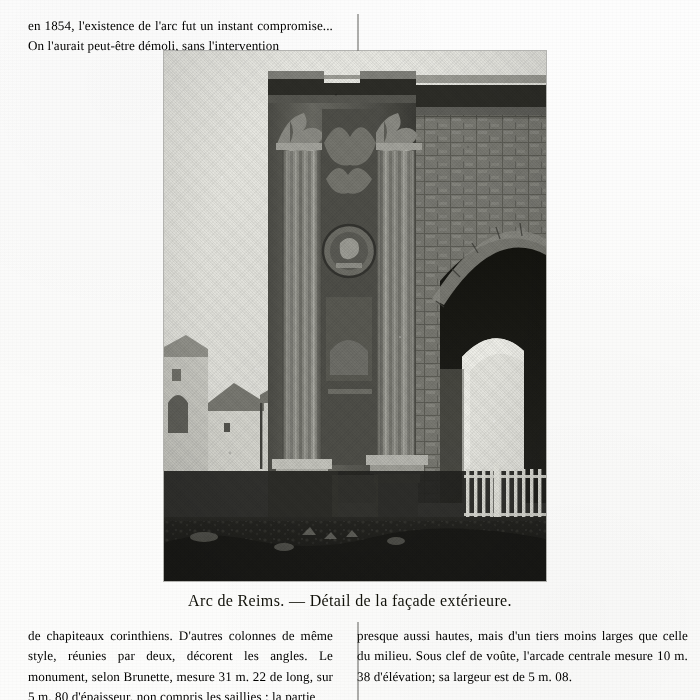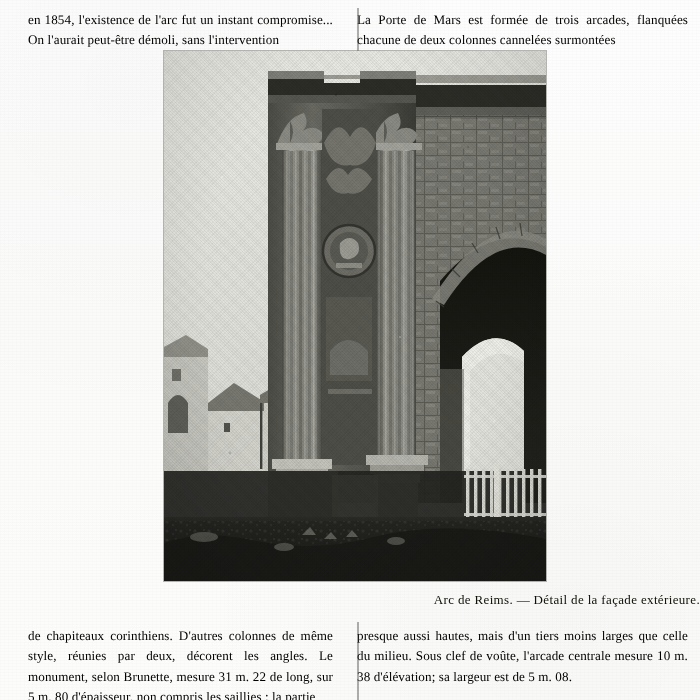--- a/index.html
+++ b/index.html
@@ -34,21 +34,21 @@
       repeating-linear-gradient(90deg, rgba(0,0,0,0.028) 0 1px, rgba(0,0,0,0) 1px 4px);
   }
 
   
   .textblock {
     position: absolute;
     display: flex;
     width: 700px;
     left: 0;
   }
-  #textblock-top { top: 10px; }
+  #textblock-top { top: 16px; }
   #textblock-bottom { top: 626px; }
 
   .col {
     box-sizing: border-box;
     color: #15150f;
     font-size: 13.1px;
     line-height: 20.4px;
     text-align: justify;
     -webkit-font-smoothing: none;
     text-rendering: geometricPrecision;
@@ -108,39 +108,36 @@
     pointer-events: none;
     background: radial-gradient(ellipse at 50% 45%, rgba(0,0,0,0) 55%, rgba(0,0,0,0.10) 100%);
   }
 
   
   #caption {
     position: absolute;
     left: 0;
     top: 592px;
     width: 700px;
-    text-align: right;
-    font-size: 13px;
+    text-align: center;
+    font-size: 16px;
     letter-spacing: 0.35px;
     color: #1b1b14;
     font-family: "Liberation Serif", "DejaVu Serif", serif;
     filter: blur(0.2px) contrast(1.1);
   }
 </style>
 </head>
 <body>
 
 <div id="page">
 
   <div class="textblock" id="textblock-top">
     <div class="col col-left scan-ink">
       <p>en 1854, l'existence de l'arc fut un instant compromise... On l'aurait peut-être démoli, sans l'intervention</p>
-    </div>
-    <div class="col col-right scan-ink">
-      <p>La Porte de Mars est formée de trois arcades, flanquées chacune de deux colonnes cannelées surmontées</p>
     </div>
     <div class="gutter-rule" id="gutter-rule-top"></div>
   </div>
 
   <div id="plate-wrap">
     <div id="plate">
       <svg viewBox="0 0 382 530" preserveAspectRatio="none">
         <defs>
           <linearGradient id="skyGrad" x1="0" y1="0" x2="0" y2="1">
             <stop offset="0%" stop-color="#e9e9e3"></stop>

